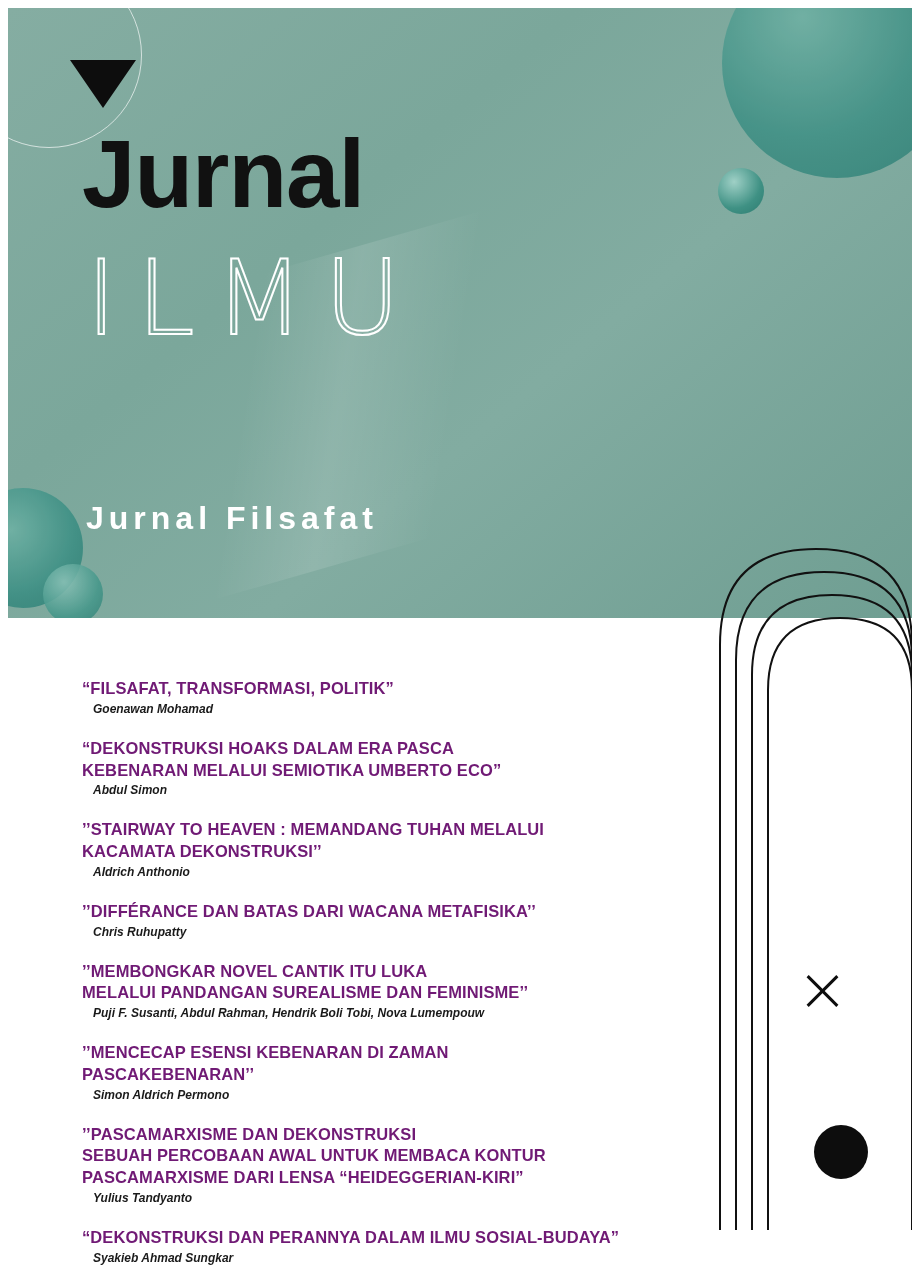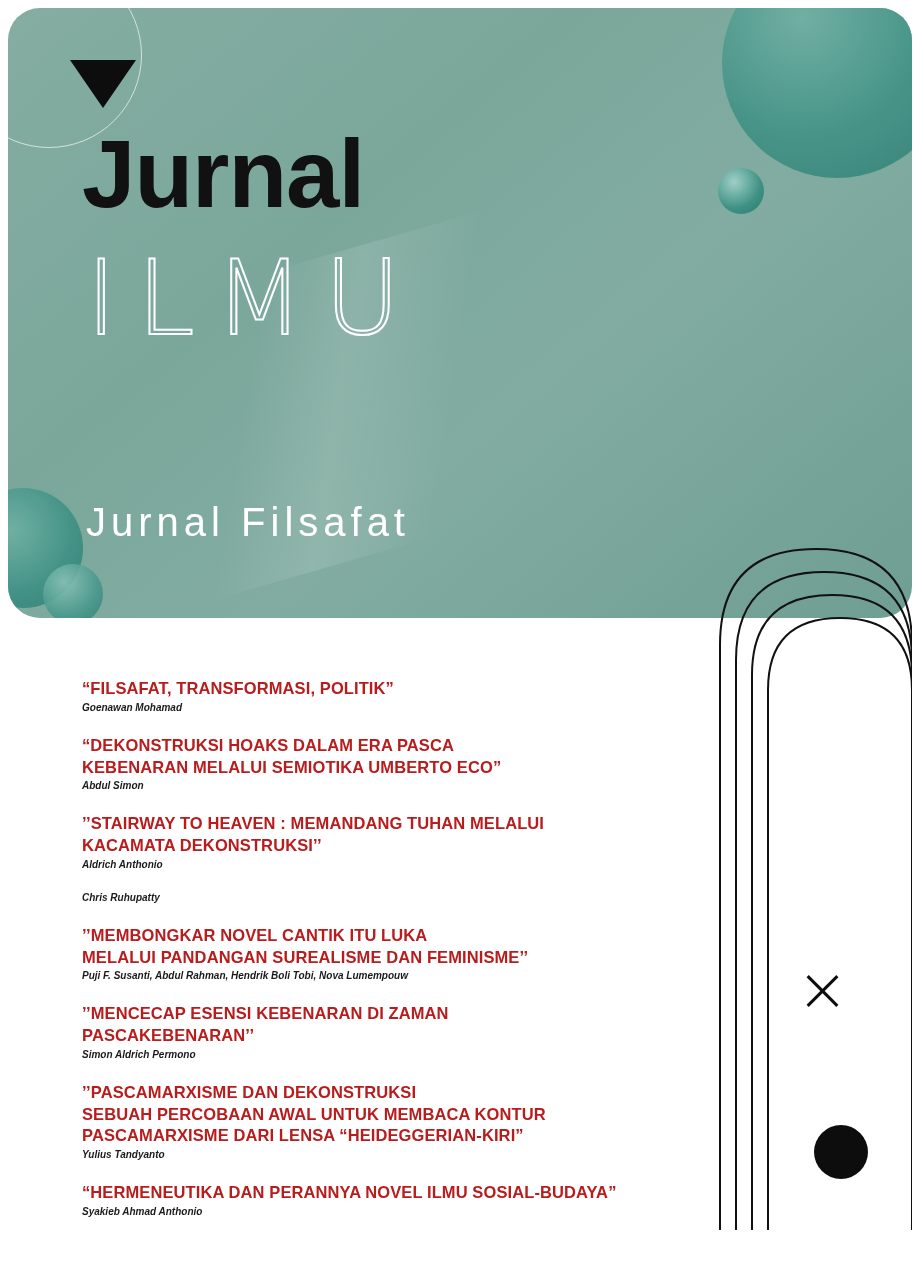--- a/index.html
+++ b/index.html
@@ -19,21 +19,20 @@
   }
   
   .cover {
     position: absolute;
     left: 8px;
     top: 8px;
     width: 904px;
     height: 610px;
     background: linear-gradient(140deg, #85ada2 0%, #7ba79b 35%, #82aca1 60%, #6f9e92 100%);
     overflow: hidden;
-    border-radius: 32px;
   }
   .blob {
     position: absolute;
     border-radius: 50%;
     filter: blur(0.5px);
   }
   .blob-1 {
     width: 230px; height: 230px;
     right: -40px; top: -60px;
     background: radial-gradient(circle at 35% 30%, #6fb1a4 0%, #3d8f84 55%, #2f7d73 100%);
@@ -104,22 +103,22 @@
     line-height: 1;
     white-space: nowrap;
     font-family: "DejaVu Sans", sans-serif;
   }
   .title-outline-1 { top: 238px; }
   .title-outline-2 { top: 352px; }
   .subtitle {
     position: absolute;
     left: 78px;
     top: 492px;
-    font-size: 40px;
-    font-weight: normal;
+    font-size: 32px;
+    font-weight: bold;
     color: #ffffff;
     letter-spacing: 5px;
   }
   
   .arcs {
     position: absolute;
     right: 8px;
     top: 500px;
     width: 210px;
     height: 730px;
@@ -156,31 +155,32 @@
   .contents {
     position: absolute;
     left: 82px;
     top: 678px;
     width: 580px;
   }
   .entry { margin-bottom: 22px; }
   .entry-title {
     font-size: 16.5px;
     font-weight: bold;
-    color: #b91c1c;
+    color: #701a75;
     line-height: 1.32;
     letter-spacing: .1px;
     white-space: pre-line;
   }
   .entry-author {
-    font-size: 10px;
+    font-size: 12px;
     font-style: italic;
     font-weight: bold;
     color: #1a1a1a;
     margin-top: 2px;
+    margin-left: 11px;
   }
 </style>
 </head>
 <body>
 
 <div class="page">
 
   <div class="cover">
     <div class="blob blob-1"></div>
     <div class="blob blob-2"></div>
@@ -214,38 +214,39 @@
       <div class="entry-title">“DEKONSTRUKSI HOAKS DALAM ERA PASCA
 KEBENARAN MELALUI SEMIOTIKA UMBERTO ECO”</div>
       <div class="entry-author">Abdul Simon</div>
     </div>
     <div class="entry">
       <div class="entry-title">’’STAIRWAY TO HEAVEN : MEMANDANG TUHAN MELALUI
 KACAMATA DEKONSTRUKSI’’</div>
       <div class="entry-author">Aldrich Anthonio</div>
     </div>
     <div class="entry">
+      <div class="entry-title">’’DIFFÉRANCE DAN BATAS DARI WACANA METAFISIKA’’</div>
       <div class="entry-author">Chris Ruhupatty</div>
     </div>
     <div class="entry">
       <div class="entry-title">’’MEMBONGKAR NOVEL CANTIK ITU LUKA
 MELALUI PANDANGAN SUREALISME DAN FEMINISME’’</div>
       <div class="entry-author">Puji F. Susanti, Abdul Rahman, Hendrik Boli Tobi, Nova Lumempouw</div>
     </div>
     <div class="entry">
       <div class="entry-title">’’MENCECAP ESENSI KEBENARAN DI ZAMAN
 PASCAKEBENARAN’’</div>
       <div class="entry-author">Simon Aldrich Permono</div>
     </div>
     <div class="entry">
       <div class="entry-title">’’PASCAMARXISME DAN DEKONSTRUKSI
 SEBUAH PERCOBAAN AWAL UNTUK MEMBACA KONTUR
 PASCAMARXISME DARI LENSA “HEIDEGGERIAN-KIRI”</div>
       <div class="entry-author">Yulius Tandyanto</div>
     </div>
     <div class="entry">
-      <div class="entry-title">“HERMENEUTIKA DAN PERANNYA NOVEL ILMU SOSIAL-BUDAYA”</div>
-      <div class="entry-author">Syakieb Ahmad Anthonio</div>
+      <div class="entry-title">“DEKONSTRUKSI DAN PERANNYA DALAM ILMU SOSIAL-BUDAYA”</div>
+      <div class="entry-author">Syakieb Ahmad Sungkar</div>
     </div>
 
   </div>
 
 </div>
 
 </body></html>

